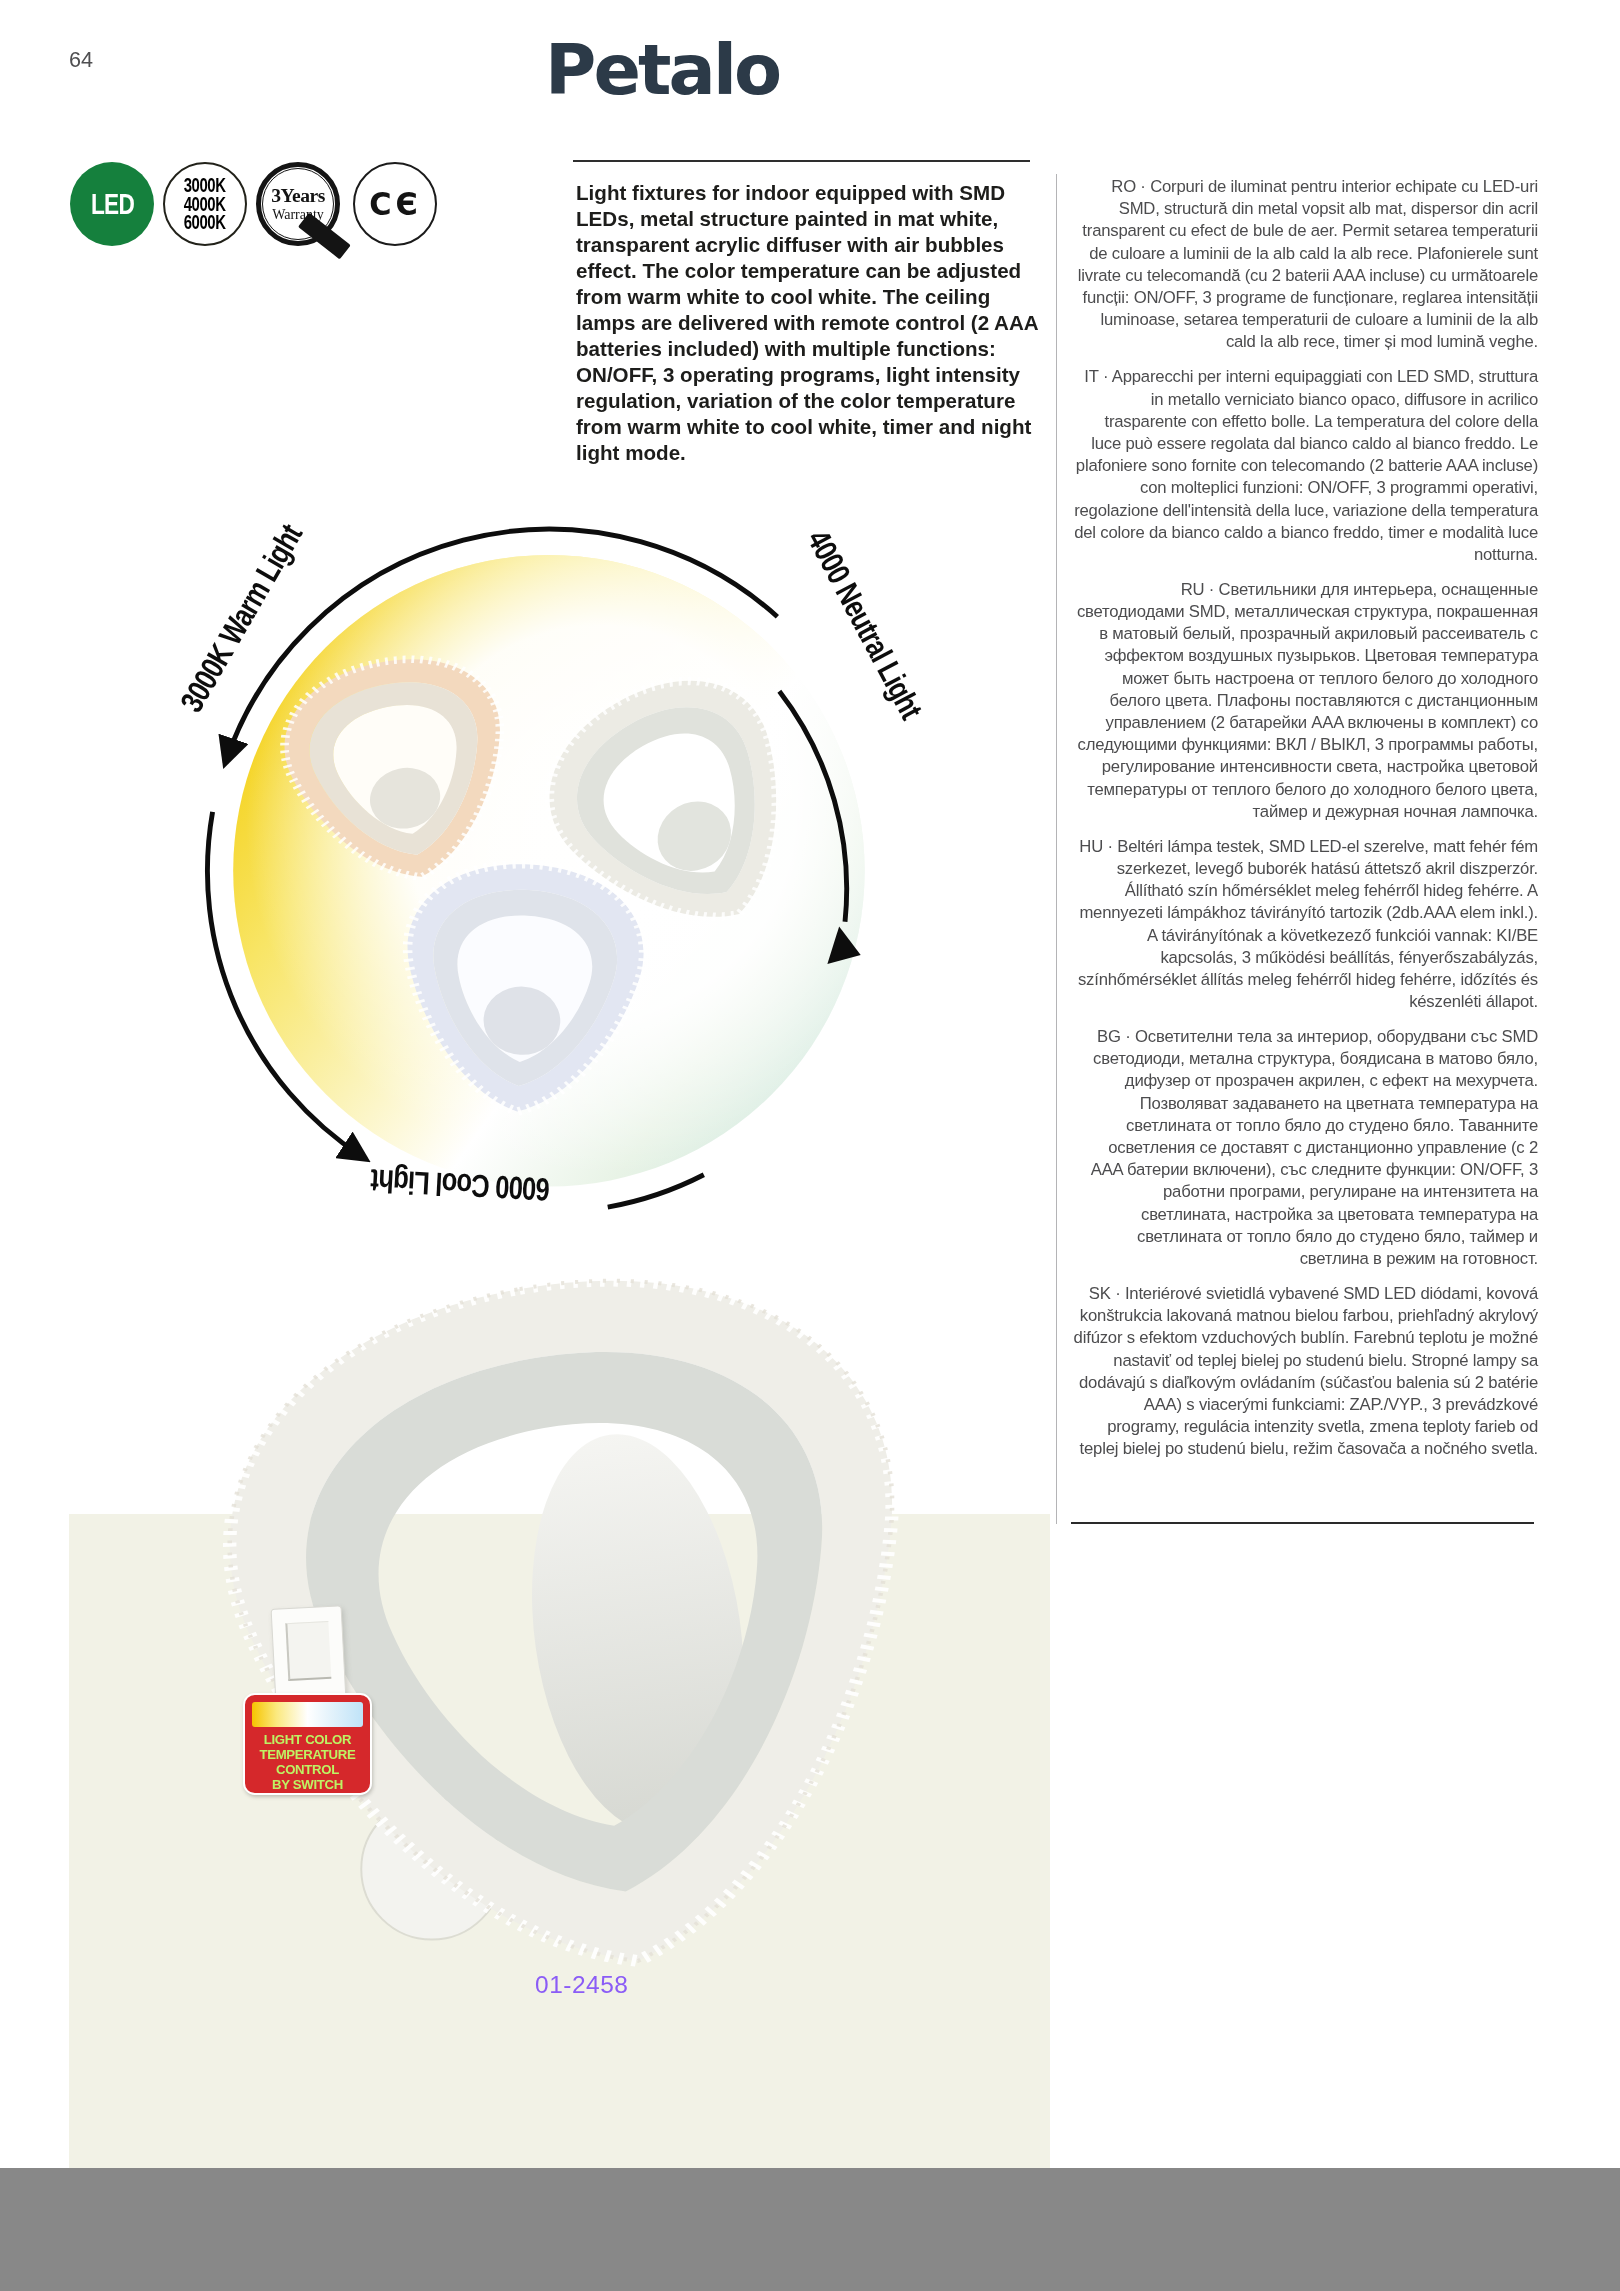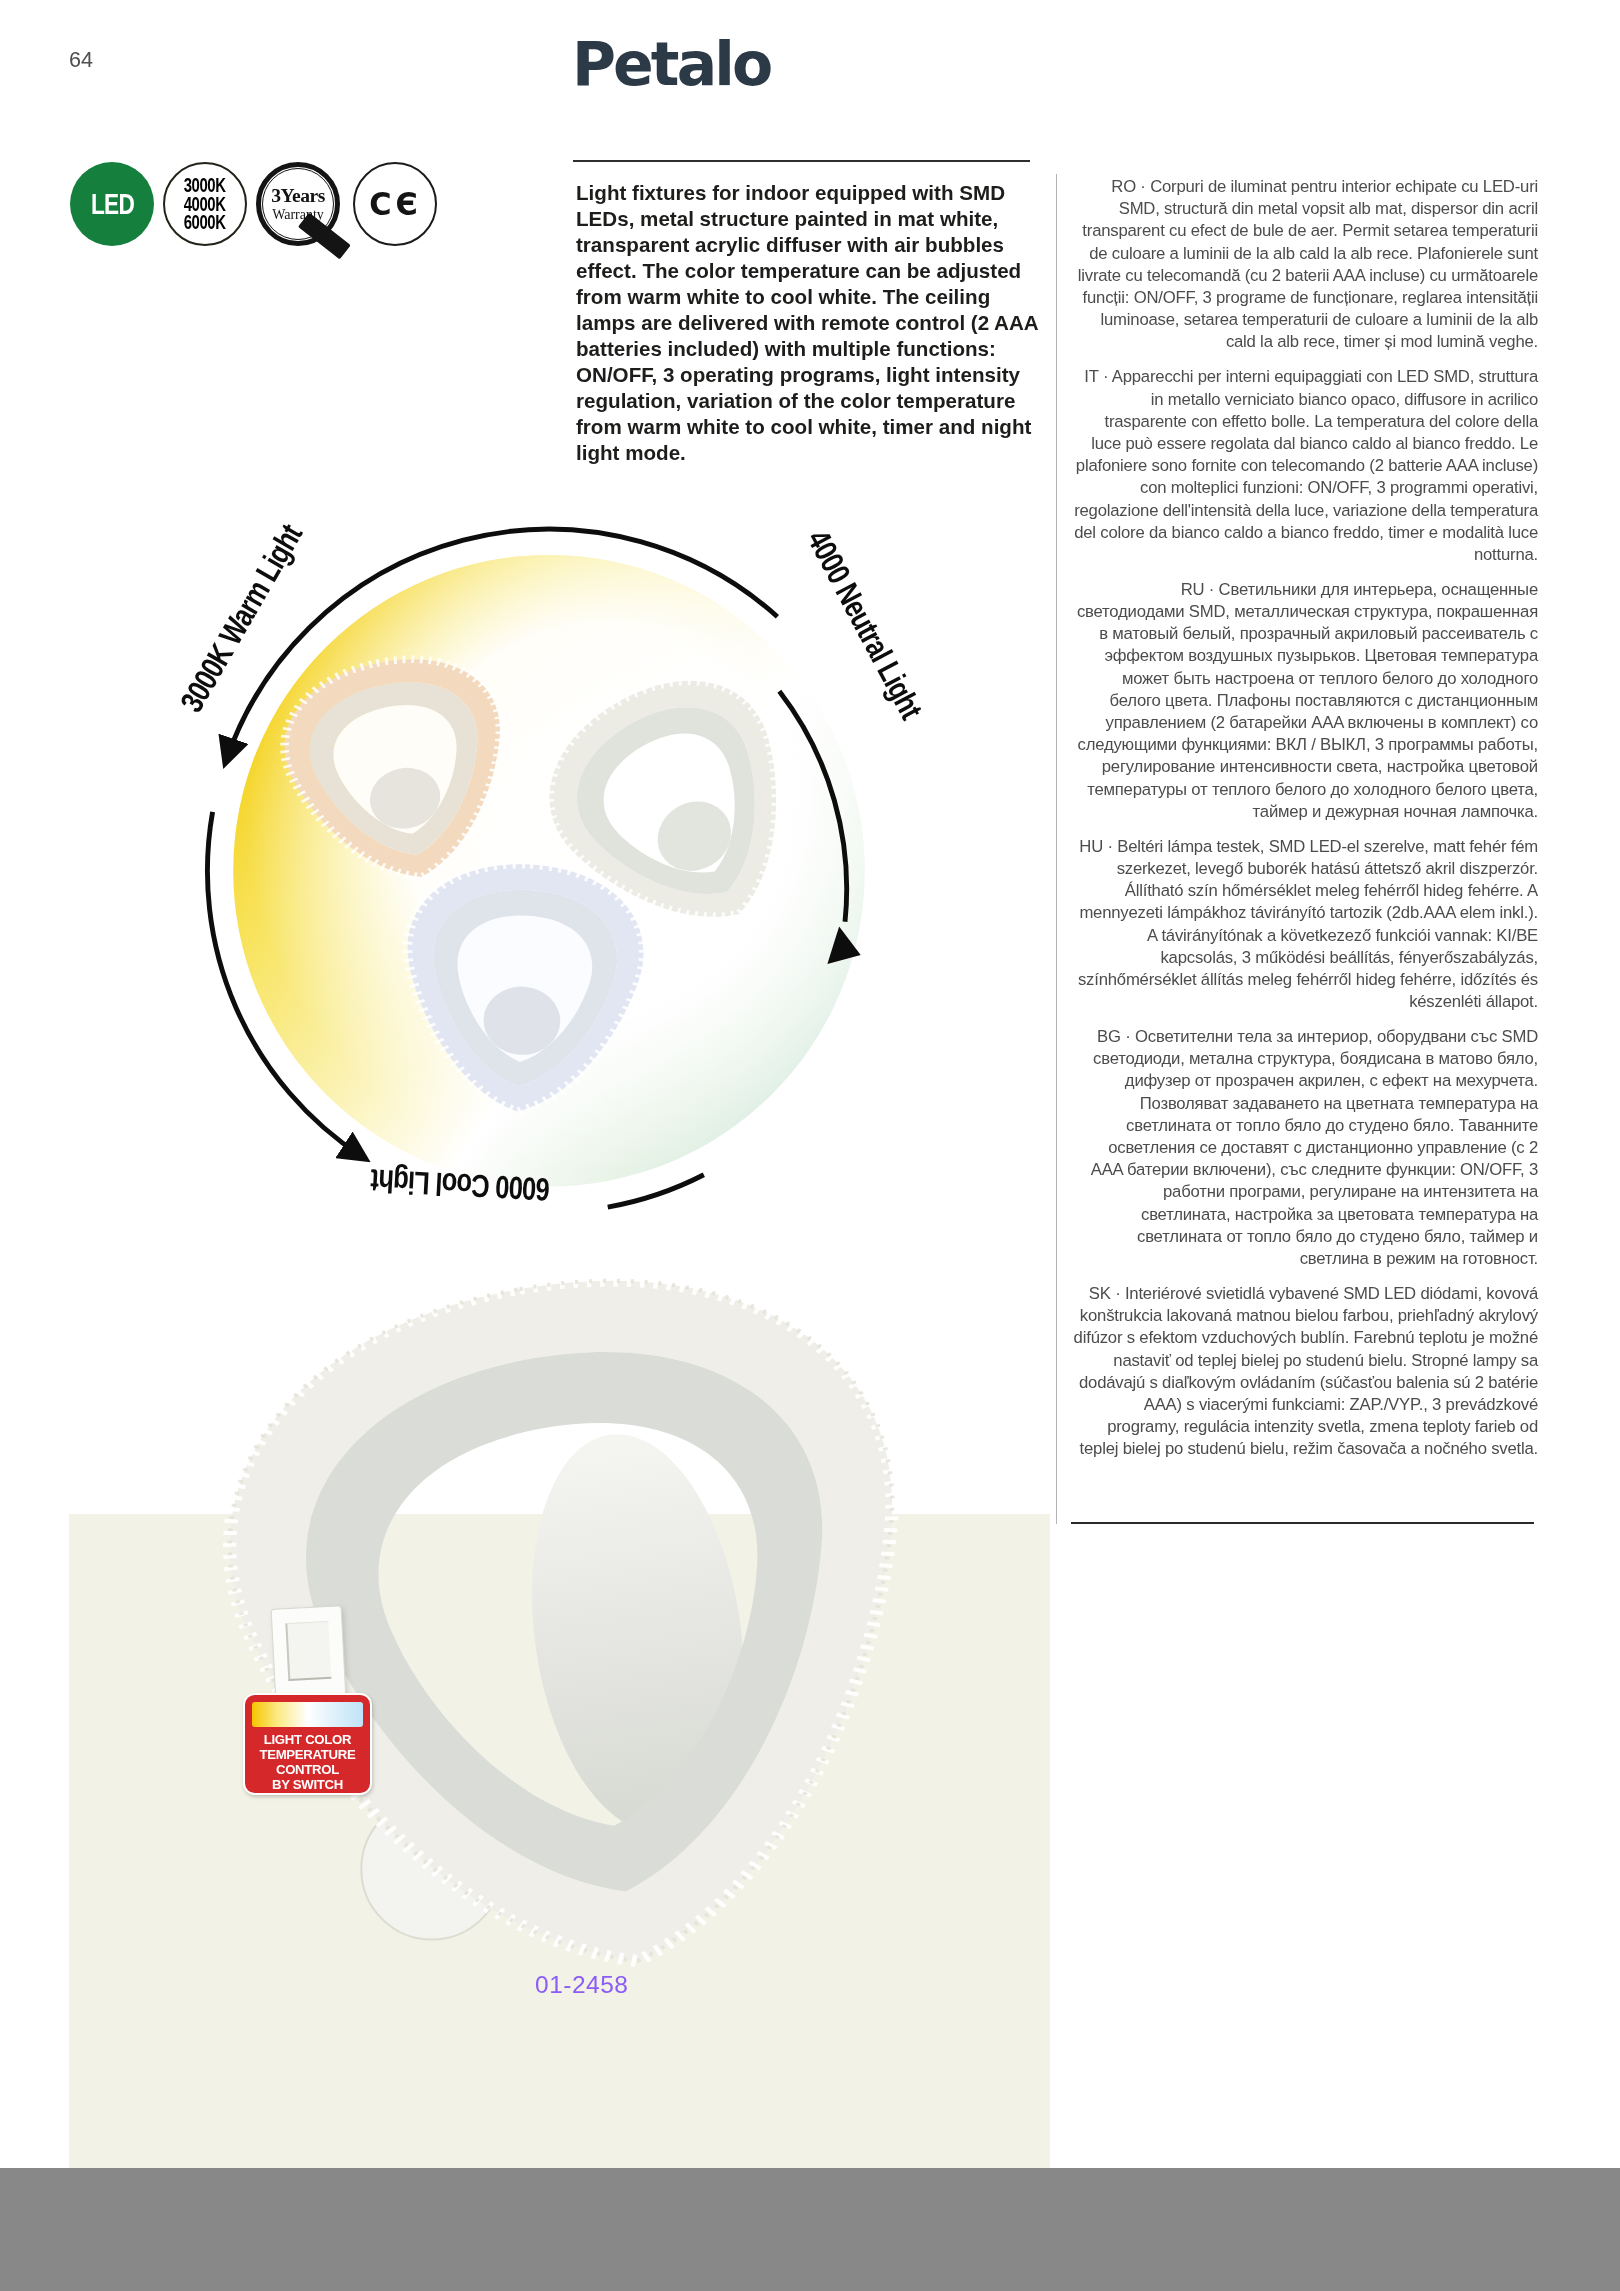--- a/index.html
+++ b/index.html
@@ -20,22 +20,22 @@
   .badge-warranty .txt{position:relative;line-height:1;}
   .warranty-top{font-size:19.6px;font-weight:700;letter-spacing:-0.5px;}
   .warranty-bottom{font-size:14px;margin-top:2px;}
   .badge-warranty .tail{position:absolute;width:53px;height:17.6px;background:#141414;right:-15.7px;bottom:-3.9px;
         transform:rotate(38deg);border-radius:2px;}
   .badge-ce{left:353px;border:2px solid #1b1b1b;color:#141414;font-family:"DejaVu Sans",sans-serif;
         font-weight:800;font-size:32px;}
   .badge-ce .inner{letter-spacing:3.9px;transform:scaleX(0.95);}
 
   
-  .title{position:absolute;left:572px;top:29px;font-family:"DejaVu Sans",sans-serif;
-         font-weight:900;font-size:60px;letter-spacing:-2.9px;color:#2c3a48;}
+  .title{position:absolute;left:545px;top:29px;font-family:"DejaVu Sans",sans-serif;
+         font-weight:900;font-size:70px;letter-spacing:-2.9px;color:#2c3a48;}
   .title-rule{position:absolute;left:573px;top:160px;width:457px;height:2px;background:#2e2e2e;}
   .desc-en{position:absolute;left:576px;top:180px;width:472px;font-size:20.6px;line-height:26px;
            font-weight:700;color:#1d1d1b;}
 
   
   .v-rule{position:absolute;left:1056px;top:174px;width:1px;height:1350px;background:#b4b4b6;}
   .lang-col{position:absolute;left:1071px;top:176px;width:467px;color:#4c4c4e;
             font-size:16.7px;line-height:1.33;letter-spacing:-0.2px;}
   .lang-col p{margin:0 0 12.7px 0;text-align:right;}
   .bottom-rule{position:absolute;left:1071px;top:1522px;width:463px;height:2px;background:#2a2a2a;}
@@ -55,21 +55,21 @@
   .switch-plate{position:absolute;left:273px;top:1607px;width:69px;height:92px;background:#fcfcfa;
         border:1px solid #d9d9d3;border-radius:3.9px;transform:rotate(-3deg);
         box-shadow:2px 2.9px 4.9px rgba(120,120,110,0.25);}
   .switch-rocker{position:absolute;left:12.7px;top:13.7px;width:41px;height:55px;background:#f4f4f0;
         border-left:2.9px solid #c9c9c2;border-bottom:2.9px solid #b9b9b1;border-top:1px solid #e6e6e0;}
 
   .temp-badge{position:absolute;left:243px;top:1693px;width:125px;height:98px;background:#d5282b;
         border:2.9px solid #ffffff;border-radius:11.8px;box-shadow:1px 2px 3.9px rgba(80,80,70,0.3);}
   .temp-badge .grad{position:absolute;left:6.9px;right:6.9px;top:6.9px;height:25.5px;border-radius:2.9px;
         background:linear-gradient(90deg,#f6c400 0%,#fbe97e 22%,#ffffff 50%,#e2f2fb 72%,#bfe3f8 100%);}
-  .temp-badge .lines{position:absolute;left:0;right:0;top:37px;text-align:center;color:#ffffff;
+  .temp-badge .lines{position:absolute;left:0;right:0;top:37px;text-align:center;color:#bef264;
         font-weight:800;font-size:13.2px;line-height:15px;letter-spacing:-0.3px;}
 
   .product-code{position:absolute;left:535px;top:1971px;font-size:24.5px;color:#8b5cf6;letter-spacing:0.5px;}
 
   .footer{position:absolute;left:69px;top:2227px;font-size:22.5px;color:#111;}
   .footer .brand{font-weight:800;letter-spacing:-0.5px;}
   .footer .year{font-weight:400;margin-left:7.8px;text-decoration:underline;}
 </style>
 </head>
 <body>

